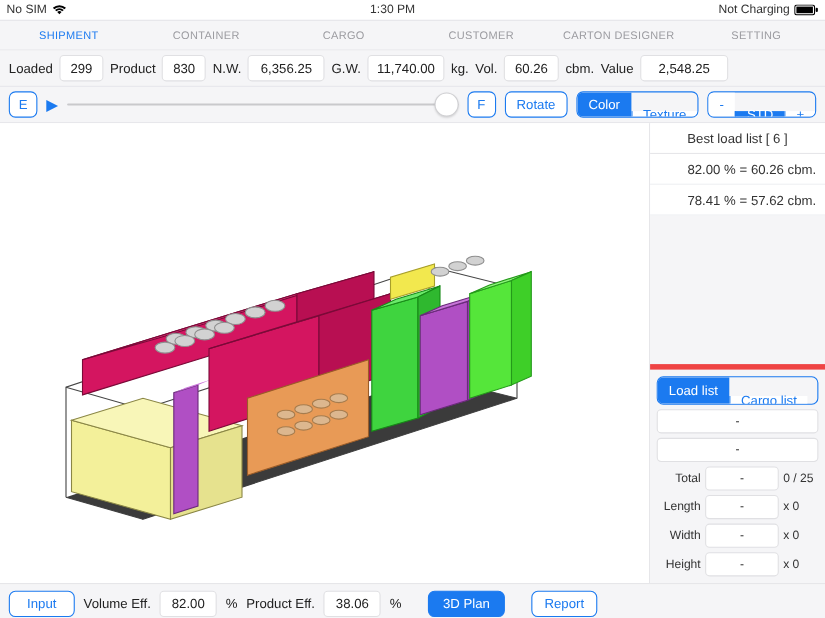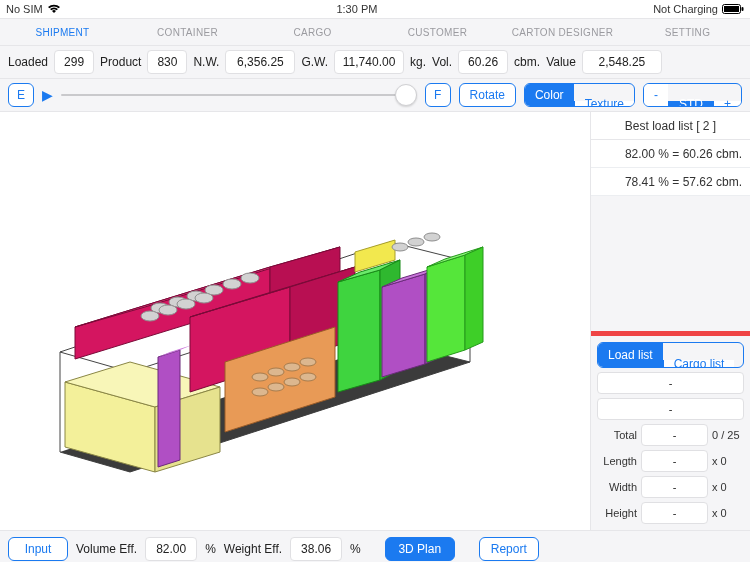--- a/index.html
+++ b/index.html
@@ -183,21 +183,21 @@
       </g>
       <g fill="#d2d2d2" stroke="#8e8e8e">
         <ellipse cx="400" cy="135" rx="8" ry="4"></ellipse>
           <ellipse cx="416" cy="130" rx="8" ry="4"></ellipse>
         <ellipse cx="432" cy="125" rx="8" ry="4"></ellipse>
       </g>
     </svg>
   </div>
 
   <div class="side-area">
-    <div class="side-header">Best load list [ 2 ]</div>
+    <div class="side-header">Best load list [ 6 ]</div>
     <div class="side-item">82.00 % = 60.26 cbm.</div>
     <div class="side-item">78.41 % = 57.62 cbm.</div>
     <div class="side-blank"></div>
     <div class="side-bottom">
       <div class="seg">
         <div class="active">Load list</div>
         <div>Cargo list</div>
       </div>
       <div class="cell-box">-</div>
       <div class="cell-box">-</div>
@@ -223,20 +223,20 @@
       </div>
     </div>
   </div>
 </div>
 
 <div class="bottom-bar">
   <div class="btn" style="width:60px">Input</div>
   <span class="cell-label">Volume Eff.</span>
   <span class="cell-box" style="width:52px">82.00</span>
   <span class="cell-label">%</span>
-  <span class="cell-label">Weight Eff.</span>
+  <span class="cell-label">Product Eff.</span>
   <span class="cell-box" style="width:52px">38.06</span>
   <span class="cell-label">%</span>
   <div style="flex:0 0 8px"></div>
   <div class="btn filled" style="width:70px">3D Plan</div>
   <div style="flex:0 0 8px"></div>
   <div class="btn" style="width:60px">Report</div>
 </div>
 
 </body></html>

